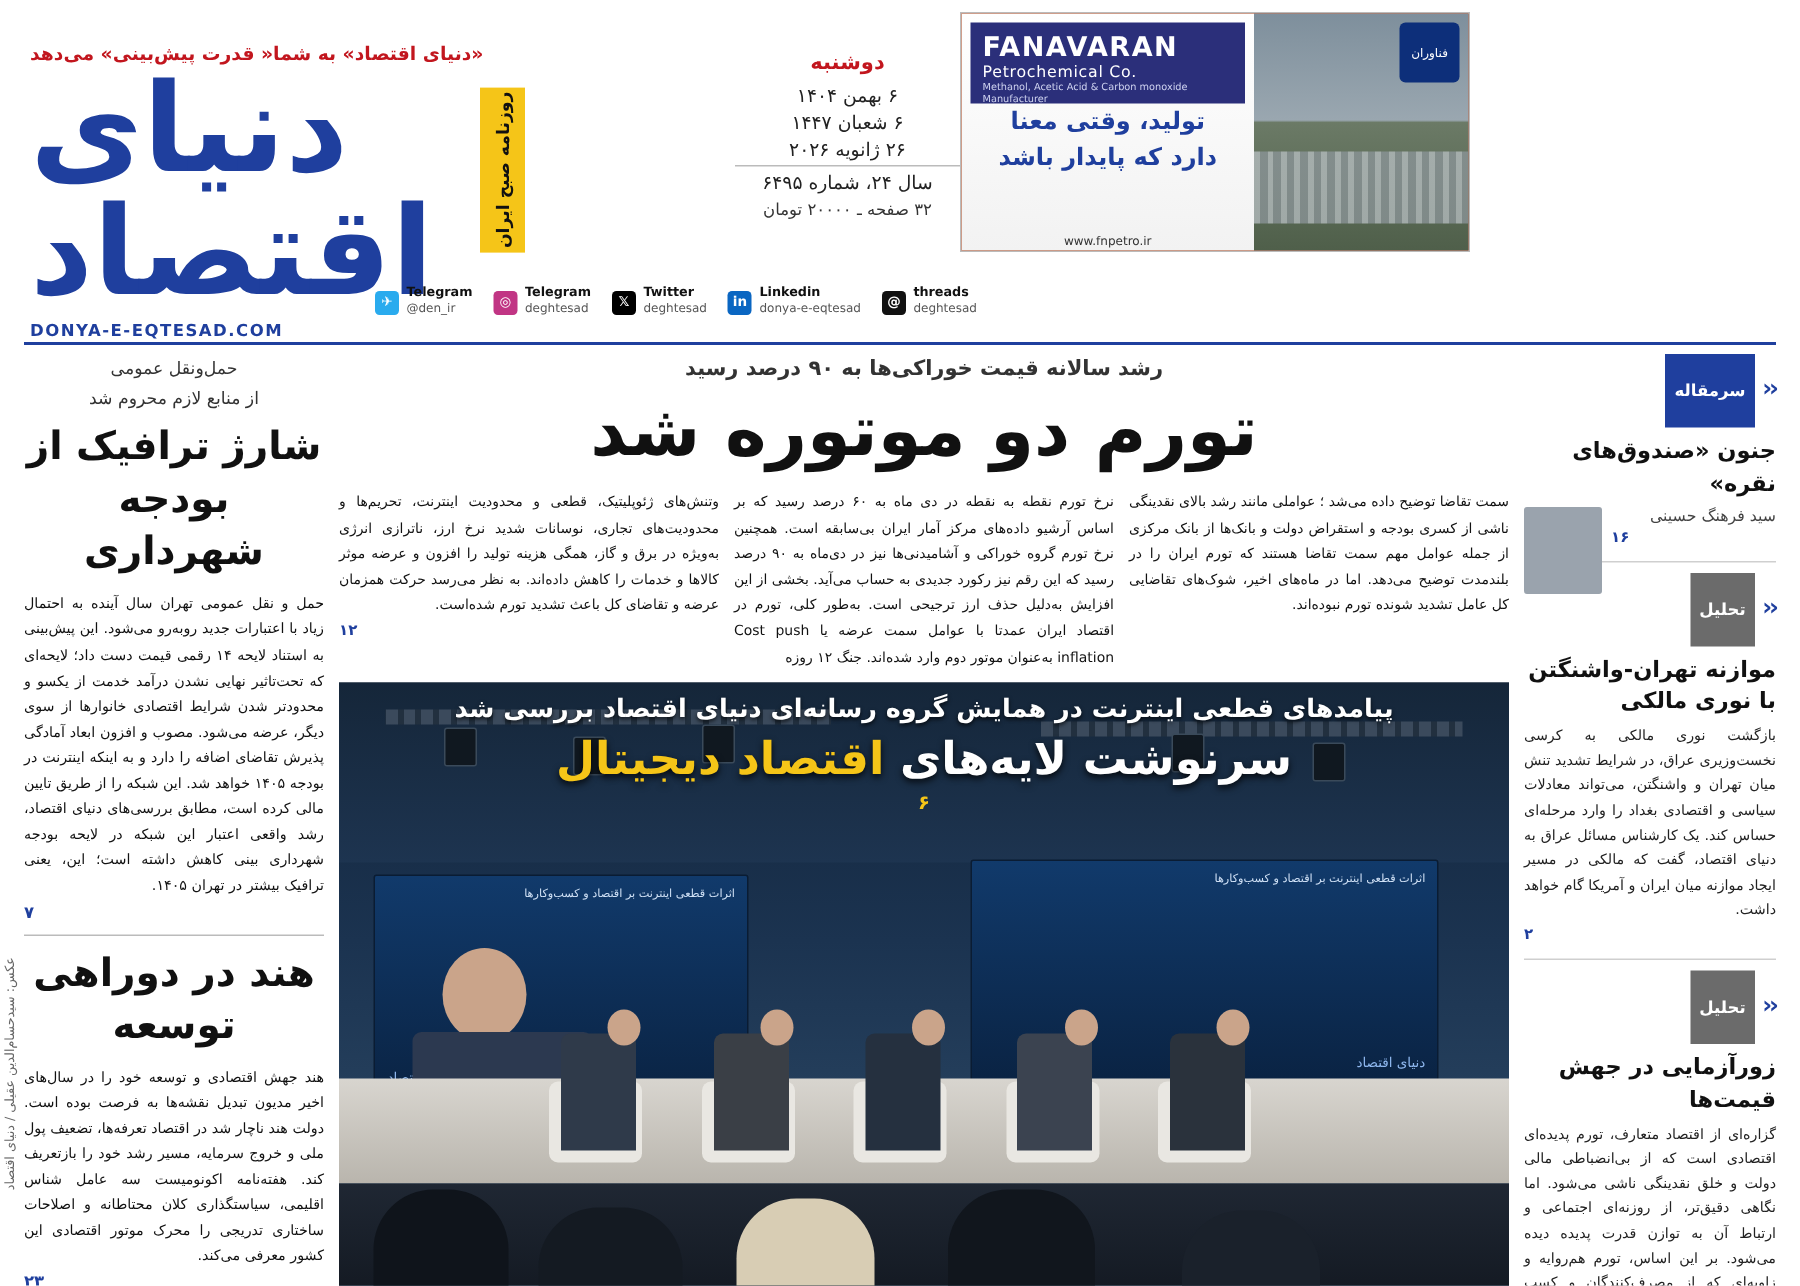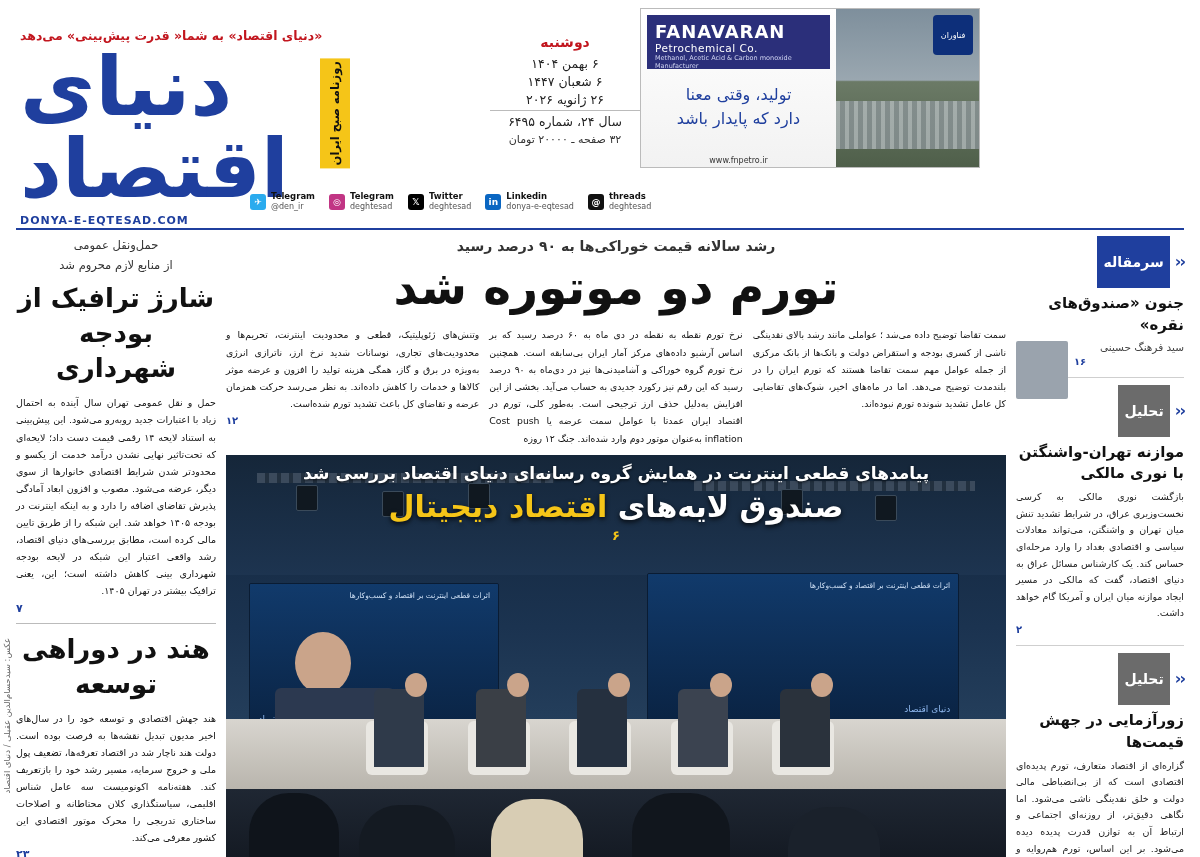--- a/index.html
+++ b/index.html
@@ -50,21 +50,21 @@
   .ad {
     flex:0 0 340px; margin-right:auto; margin-left:0;
     border:1px solid #bbb; height:160px; position:relative; overflow:hidden;
     display:flex; flex-direction:row-reverse; background:#c2410c;
   }
   .ad-right { flex:0 0 195px; background:linear-gradient(180deg,#ffffff 0%,#f2f2f2 100%); position:relative; padding:6px; }
   .ad-brandbar { background:#2b2f7a; color:#fff; height:54px; padding:6px 8px; direction:ltr; text-align:left;}
   .ad-brandbar .b1 { font-size:18px; font-weight:bold; letter-spacing:1px;}
   .ad-brandbar .b2 { font-size:10.5px; letter-spacing:.5px;}
   .ad-brandbar .b3 { font-size:6.5px; color:#cfd3f0;}
-  .ad-slogan { color:#1f3f9e; font-weight:normal; font-size:16px; line-height:1.5; text-align:center; padding-top:14px; direction:rtl;}
+  .ad-slogan { color:#1f3f9e; font-weight:bold; font-size:16px; line-height:1.5; text-align:center; direction:rtl;}
   .ad-url { position:absolute; bottom:2px; left:0; right:0; text-align:center; font-size:8px; color:#333;}
   .ad-left { flex:1; position:relative; background:#6f7c86; }
   .ad-logo { position:absolute; top:6px; right:6px; width:40px; height:40px; background:#0d2f7a; border-radius:4px; color:#fff; font-size:8px; display:flex; align-items:center; justify-content:center;}
   .ad-photo { position:absolute; inset:0; background:
       linear-gradient(180deg,#7e8f9c 0%, #9aa7b0 45%, #6b7a66 46%, #4f5f4a 100%);}
   .ad-pipes { position:absolute; bottom:18px; left:0; right:0; height:48px;
      background:repeating-linear-gradient(90deg,#b9c0c4 0 4px,#8d969b 4px 9px); opacity:.75;}
 
   
   .mh-rule { border-top:2px solid #1f3f9e; margin:0 16px; }
@@ -72,21 +72,21 @@
   
   .content { display:flex; flex-direction:row; padding:6px 16px 8px 16px; gap:10px; height:625px; }
   .col { }
   .col-left { flex:0 0 200px; order:3; } 
   .col-mid  { flex:1; order:2; }
   .col-right{ flex:0 0 168px; order:1; }
 
   
   .rail { direction:rtl; }
   .rail-sec { margin-bottom:10px; }
-  .rail-head { background:#1f3f9e; color:#fff; font-size:14px; font-weight:bold; padding:18px 6px; display:inline-block; }
+  .rail-head { background:#1f3f9e; color:#fff; font-size:11px; font-weight:bold; padding:18px 6px; display:inline-block; }
   .rail-head.grey { background:#6b6b6b; }
   .rail-title { font-size:15px; font-weight:bold; line-height:1.45; margin:5px 0 4px 0; color:#111; }
   .rail-sub { font-size:10.5px; color:#444; margin-bottom:3px; }
   .rail-text { font-size:9.5px; line-height:1.75; text-align:justify; color:#222; }
   .rail-more { color:#1f3f9e; font-size:10px; font-weight:bold; text-align:left; margin-top:2px; }
   .rail-rule { border-top:1px solid #cfcfcf; margin:7px 0; }
   .rail-photo { float:left; width:52px; height:58px; margin:0 6px 4px 0; background:#9aa3ad; border-radius:2px;}
   .chev { color:#1f3f9e; font-weight:bold; letter-spacing:-2px; }
 
   
@@ -274,21 +274,21 @@
 
         <div class="screen" style="right:6%; top:118px; width:40%; height:150px;">
           <div class="inner"></div>
           <div class="cap">اثرات قطعی اینترنت بر اقتصاد و کسب‌وکارها</div>
           <div class="logo" style="left:auto; right:8px;">دنیای اقتصاد</div>
         </div>
 
         <div class="ph-overlay-title">
           <div class="ph-over1">پیامدهای قطعی اینترنت در همایش گروه رسانه‌ای دنیای اقتصاد بررسی شد</div>
           <div class="ph-over2">
-            <span>صندوق لایه‌های </span><span class="mark">اقتصاد دیجیتال</span>
+            <span>سرنوشت لایه‌های </span><span class="mark">اقتصاد دیجیتال</span>
           </div>
           <div class="ph-over-more">۶</div>
         </div>
 
         <div class="panel-label">پنل اول: قطعی اینترنت و کسب‌وکارها</div>
 
         <div class="stage"></div>
         <div class="chair" style="left:18%; bottom:110px; width:62px; height:54px;"></div>
         <div class="chair" style="left:31%; bottom:110px; width:62px; height:54px;"></div>
         <div class="chair" style="left:44%; bottom:110px; width:62px; height:54px;"></div>

